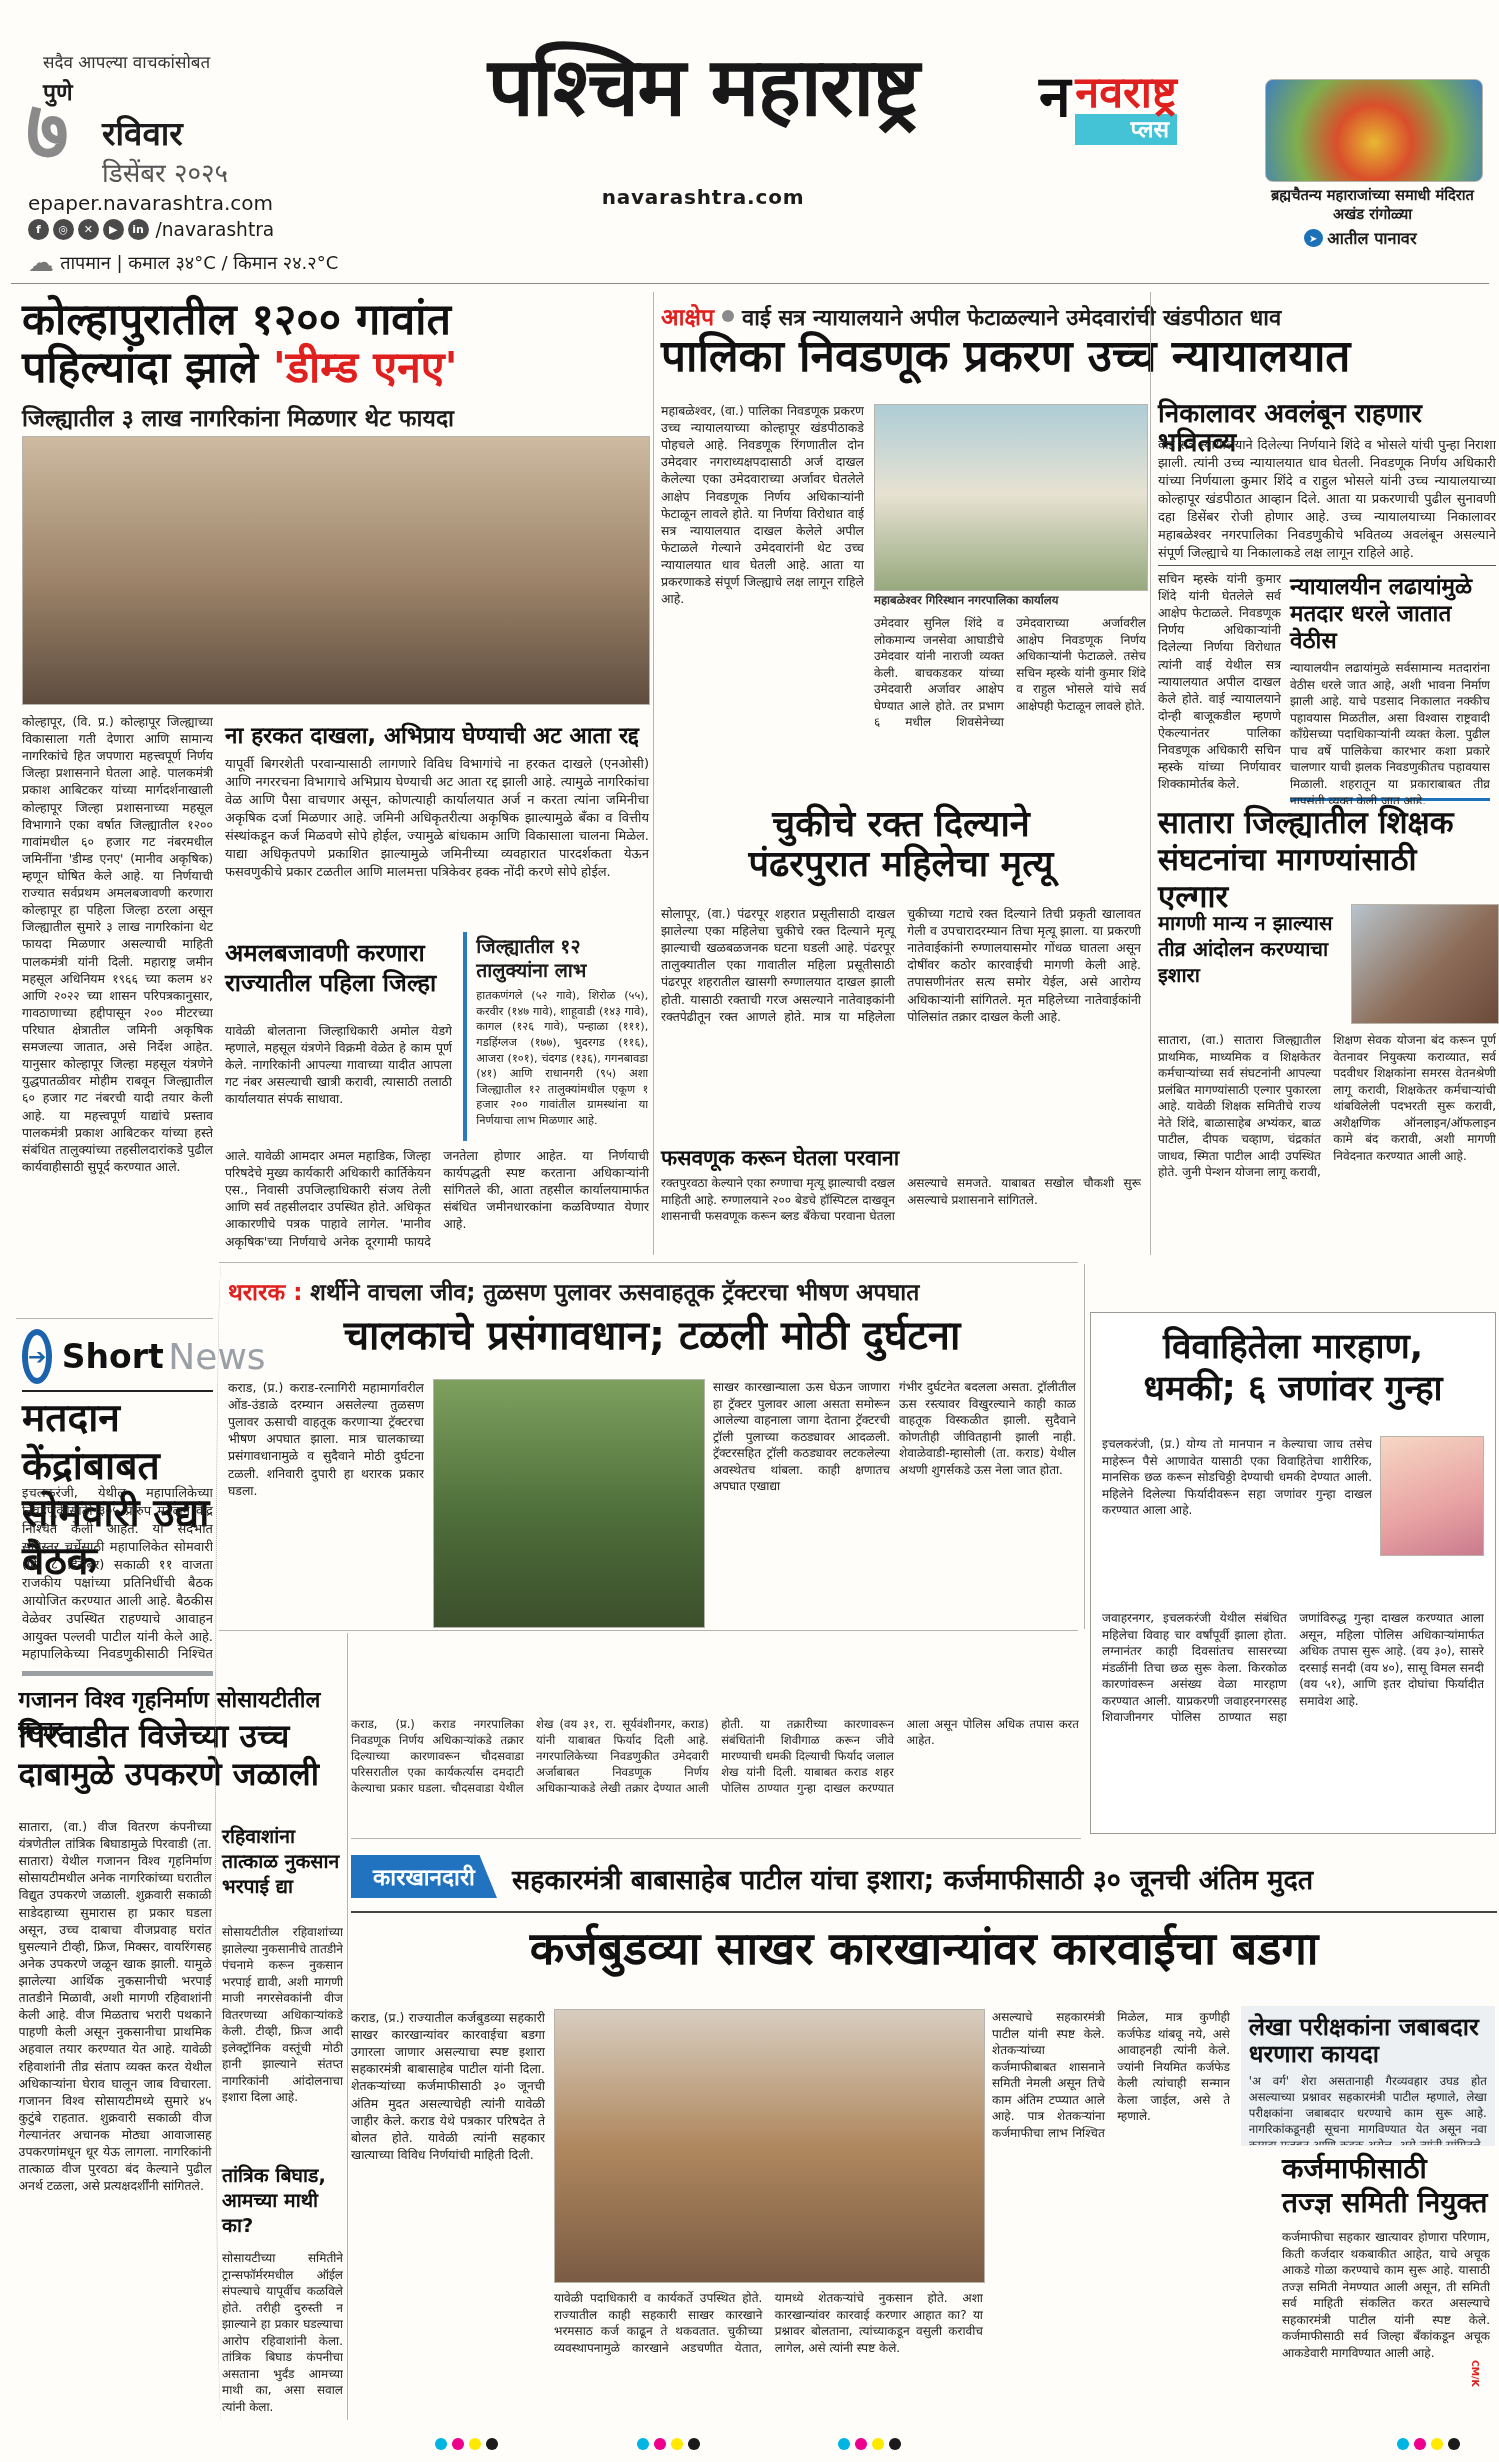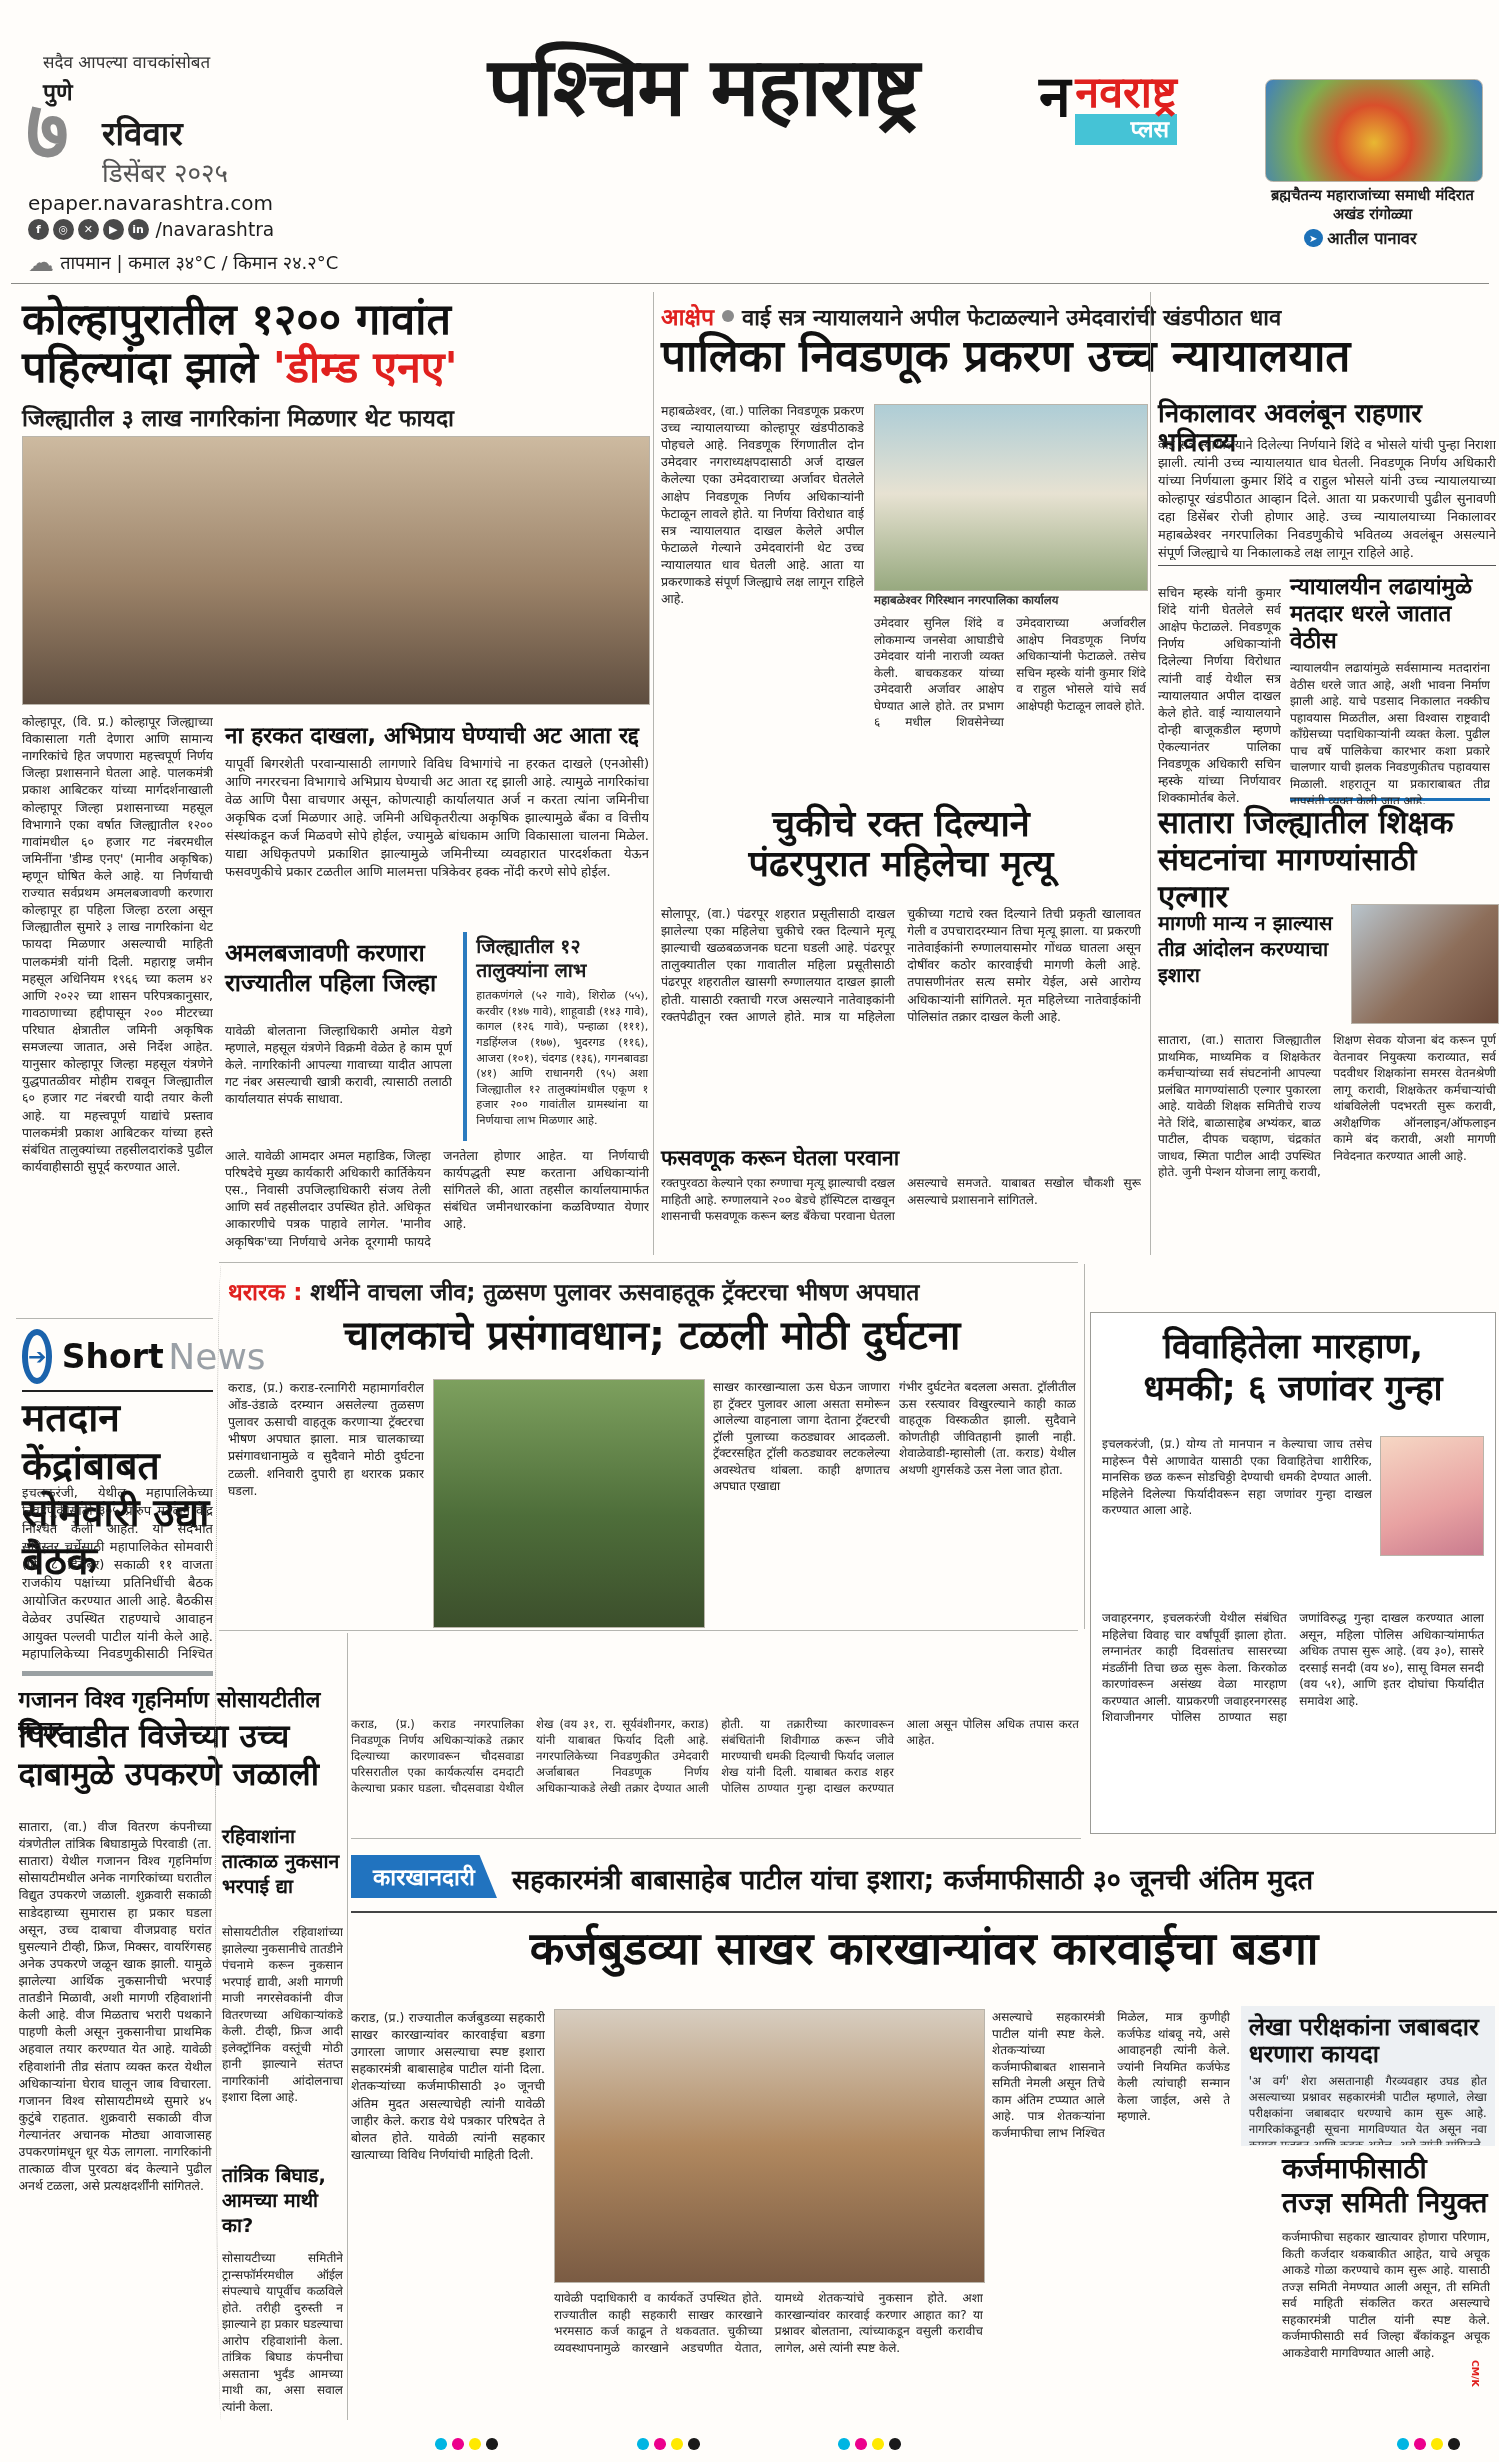--- a/index.html
+++ b/index.html
@@ -43,20 +43,21 @@
     <span class="icn">in</span>
     <span style="font-size:18.6px;margin-left:3.1px;">/navarashtra</span>
   </div>
 
   <div class="b" style="left:28px;top:247px;font-size:18px;display:flex;align-items:center;gap:6.2px;">
     <span style="font-size:26px;color:#777;">☁</span>
     <span>तापमान | कमाल ३४°C / किमान २४.२°C</span>
   </div>
 
   <div class="b" style="left:311px;top:37px;width:784px;text-align:center;font-size:81px;font-weight:900;color:#181818;letter-spacing:-1.6px;line-height:1.25;">पश्चिम महाराष्ट्र</div>
+  <div class="b" style="left:311px;top:185px;width:784px;text-align:center;font-size:20px;font-weight:800;letter-spacing:0.8px;">navarashtra.com</div>
 
   <div class="b" style="left:1039px;top:71px;display:flex;align-items:flex-start;gap:4.7px;">
     <span style="font-size:57px;font-weight:900;color:#111;line-height:0.9;">न</span>
     <span style="display:inline-block;">
       <span style="display:block;font-size:43px;font-weight:900;color:#e0201e;line-height:1.0;">नवराष्ट्र</span>
       <span style="display:block;background:#45c3d6;color:#fff;font-size:23px;font-weight:900;text-align:right;padding:1.6px 7.8px;line-height:1.2;">प्लस</span>
     </span>
   </div>
 
   <div class="b photo" style="left:1265px;top:79px;width:216px;height:101px;border-radius:7.8px;background:radial-gradient(circle at 50% 62%, #e8b832 0%, #d94f2b 30%, #7fae4e 62%, #3f7fbf 100%);"></div>
@@ -96,21 +97,21 @@
   <div class="b head" style="left:661px;top:331px;width:835px;font-size:44px;">पालिका निवडणूक प्रकरण उच्च न्यायालयात</div>
 
   <div class="b j" style="left:661px;top:402px;width:203px;height:388px;font-size:12.4px;">महाबळेश्वर, (वा.) पालिका निवडणूक प्रकरण उच्च न्यायालयाच्या कोल्हापूर खंडपीठाकडे पोहचले आहे. निवडणूक रिंगणातील दोन उमेदवार नगराध्यक्षपदासाठी अर्ज दाखल केलेल्या एका उमेदवाराच्या अर्जावर घेतलेले आक्षेप निवडणूक निर्णय अधिकाऱ्यांनी फेटाळून लावले होते. या निर्णया विरोधात वाई सत्र न्यायालयात दाखल केलेले अपील फेटाळले गेल्याने उमेदवारांनी थेट उच्च न्यायालयात धाव घेतली आहे. आता या प्रकरणाकडे संपूर्ण जिल्ह्याचे लक्ष लागून राहिले आहे.</div>
   <div class="b photo" style="left:874px;top:404px;width:272px;height:185px;background:linear-gradient(180deg,#aecdd6 0%,#e7e2d2 48%,#97a97f 100%);"></div>
   <div class="b" style="left:874px;top:592px;width:272px;font-size:11.6px;font-weight:700;color:#333;">महाबळेश्वर गिरिस्थान नगरपालिका कार्यालय</div>
   <div class="b j cols2" style="left:874px;top:615px;width:272px;height:175px;font-size:12px;">उमेदवार सुनिल शिंदे व लोकमान्य जनसेवा आघाडीचे उमेदवार यांनी नाराजी व्यक्त केली. बाचकडकर यांच्या उमेदवारी अर्जावर आक्षेप घेण्यात आले होते. तर प्रभाग ६ मधील शिवसेनेच्या उमेदवाराच्या अर्जावरील आक्षेप निवडणूक निर्णय अधिकाऱ्यांनी फेटाळले. तसेच सचिन म्हस्के यांनी कुमार शिंदे व राहुल भोसले यांचे सर्व आक्षेपही फेटाळून लावले होते.</div>
 
   <div class="b head" style="left:1158px;top:399px;width:338px;font-size:26px;">निकालावर अवलंबून राहणार भवितव्य</div>
   <div class="b j" style="left:1158px;top:436px;width:338px;height:124px;font-size:13px;">वाई सत्र न्यायालयाने दिलेल्या निर्णयाने शिंदे व भोसले यांची पुन्हा निराशा झाली. त्यांनी उच्च न्यायालयात धाव घेतली. निवडणूक निर्णय अधिकारी यांच्या निर्णयाला कुमार शिंदे व राहुल भोसले यांनी उच्च न्यायालयाच्या कोल्हापूर खंडपीठात आव्हान दिले. आता या प्रकरणाची पुढील सुनावणी दहा डिसेंबर रोजी होणार आहे. उच्च न्यायालयाच्या निकालावर महाबळेश्वर नगरपालिका निवडणुकीचे भवितव्य अवलंबून असल्याने संपूर्ण जिल्ह्याचे या निकालाकडे लक्ष लागून राहिले आहे.</div>
   <div class="hr" style="left:1158px;top:565px;width:338px;border-top:1.6px solid #555;"></div>
-  <div class="b j" style="left:1158px;top:584px;width:123px;height:225px;font-size:12.4px;">सचिन म्हस्के यांनी कुमार शिंदे यांनी घेतलेले सर्व आक्षेप फेटाळले. निवडणूक निर्णय अधिकाऱ्यांनी दिलेल्या निर्णया विरोधात त्यांनी वाई येथील सत्र न्यायालयात अपील दाखल केले होते. वाई न्यायालयाने दोन्ही बाजूकडील म्हणणे ऐकल्यानंतर पालिका निवडणूक अधिकारी सचिन म्हस्के यांच्या निर्णयावर शिक्कामोर्तब केले.</div>
+  <div class="b j" style="left:1158px;top:570px;width:123px;height:225px;font-size:12.4px;">सचिन म्हस्के यांनी कुमार शिंदे यांनी घेतलेले सर्व आक्षेप फेटाळले. निवडणूक निर्णय अधिकाऱ्यांनी दिलेल्या निर्णया विरोधात त्यांनी वाई येथील सत्र न्यायालयात अपील दाखल केले होते. वाई न्यायालयाने दोन्ही बाजूकडील म्हणणे ऐकल्यानंतर पालिका निवडणूक अधिकारी सचिन म्हस्के यांच्या निर्णयावर शिक्कामोर्तब केले.</div>
 
   <div class="b" style="left:1290px;top:573px;width:200px;height:225px;border-bottom:3.9px solid #1d71b8;">
     <div class="head" style="font-size:22.5px;line-height:1.2;margin-bottom:6.2px;">न्यायालयीन लढायांमुळे मतदार धरले जातात वेठीस</div>
     <div class="j" style="font-size:12px;height:144px;">न्यायालयीन लढायांमुळे सर्वसामान्य मतदारांना वेठीस धरले जात आहे, अशी भावना निर्माण झाली आहे. याचे पडसाद निकालात नक्कीच पहावयास मिळतील, असा विश्वास राष्ट्रवादी काँग्रेसच्या पदाधिकाऱ्यांनी व्यक्त केला. पुढील पाच वर्षे पालिकेचा कारभार कशा प्रकारे चालणार याची झलक निवडणुकीतच पहावयास मिळाली. शहरातून या प्रकाराबाबत तीव्र नापसंती व्यक्त केली जात आहे.</div>
   </div>
 
   <div class="b head" style="left:661px;top:804px;width:480px;text-align:center;font-size:36px;">
     <span>चुकीचे रक्त दिल्याने</span><br>
     <span>पंढरपुरात महिलेचा मृत्यू</span>
   </div>

